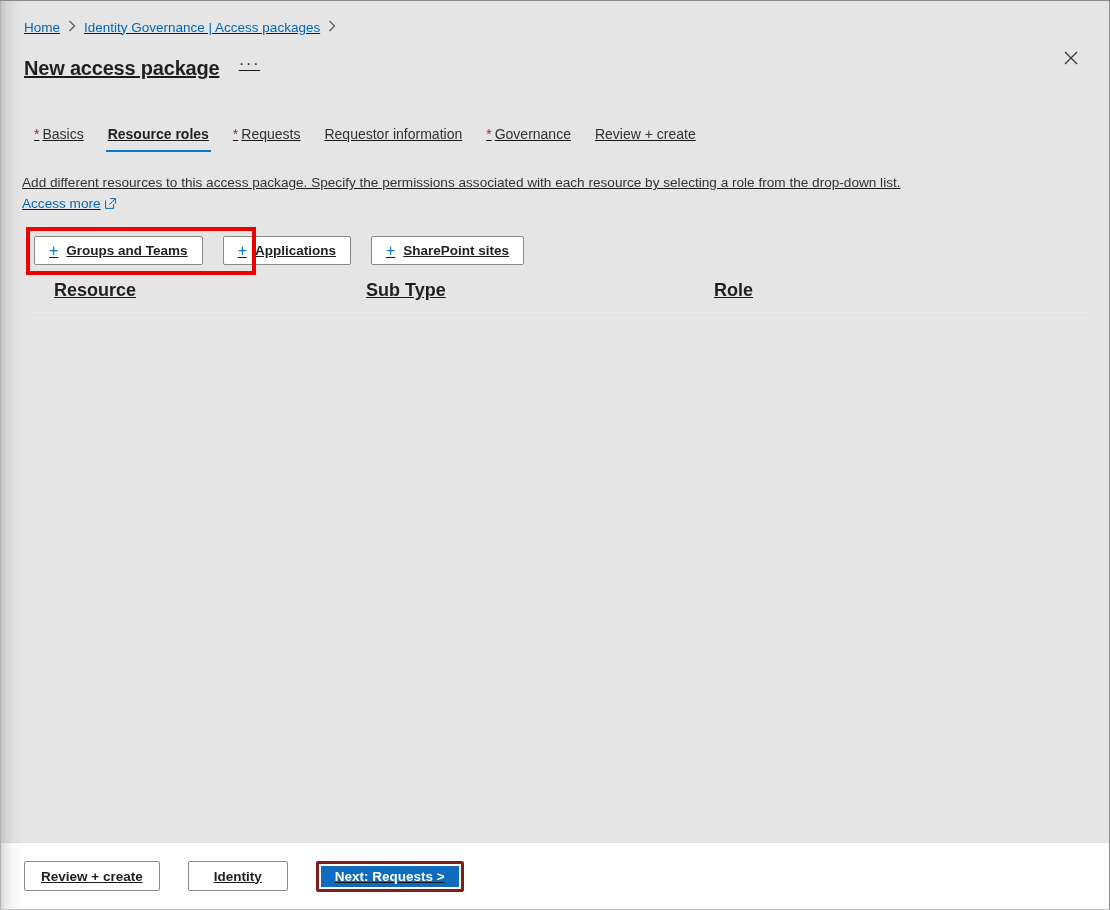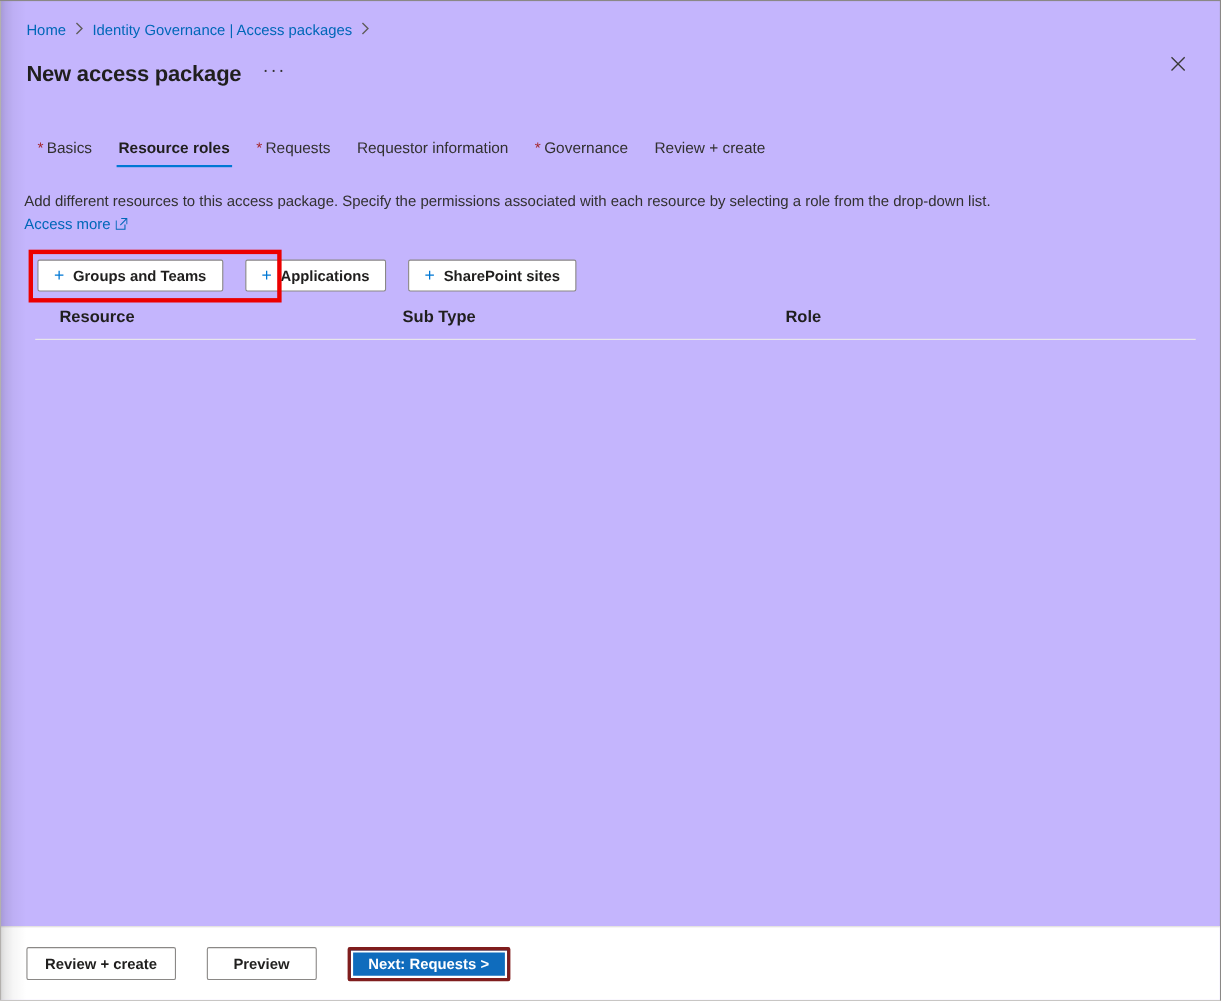--- a/index.html
+++ b/index.html
@@ -14,28 +14,29 @@
     background: #ffffff;
     color: #1b1a19;
     overflow: hidden;
   }
 
   .blade {
     position: relative;
     width: 1110px;
     height: 910px;
     box-sizing: border-box;
-    background: #c4b5fd;
+    background: #e5e5e5;
     border-top: 1px solid #8a8886;
     border-right: 1px solid #8a8886;
     border-bottom: 1px solid #c8c6c4;
     border-left: none;
     display: flex;
     flex-direction: column;
     overflow: hidden;
+    text-decoration: underline;
   }
 
   
   .blade-shadow {
     position: absolute;
     left: 0;
     top: 0;
     width: 24px;
     height: 100%;
     background: linear-gradient(to right, rgba(0,0,0,0.16) 0px, rgba(0,0,0,0.09) 5px, rgba(0,0,0,0.035) 12px, rgba(0,0,0,0.0) 24px);
@@ -230,21 +231,21 @@
   }
 
   
   .res-table {
     margin-top: 15px;
     padding-left: 10px;
   }
   .res-head {
     display: flex;
     align-items: flex-end;
-    font-size: 15px;
+    font-size: 18px;
     font-weight: 700;
     color: #201f1e;
     padding-bottom: 11px;
     border-bottom: 1px solid #edebe9;
   }
   .col-resource { width: 334px; padding-left: 22px; box-sizing: border-box; }
   .col-type     { width: 302px; box-sizing: border-box; }
   .col-subtype  { width: 316px; box-sizing: border-box; }
   .col-role     { width: 106px; box-sizing: border-box; margin-left: 32px; }
   .res-body {
@@ -362,16 +363,16 @@
         <div class="col-subtype">Sub Type</div>
         <div class="col-role">Role</div>
       </div>
       <div class="res-body"></div>
     </div>
 
   </div>
 
   <div class="footer">
     <div class="foot-btn">Review + create</div>
-    <div class="foot-btn">Preview</div>
+    <div class="foot-btn">Identity</div>
     <div class="foot-btn primary">Next: Requests &gt;</div>
   </div>
 </div>
 
 </body></html>

